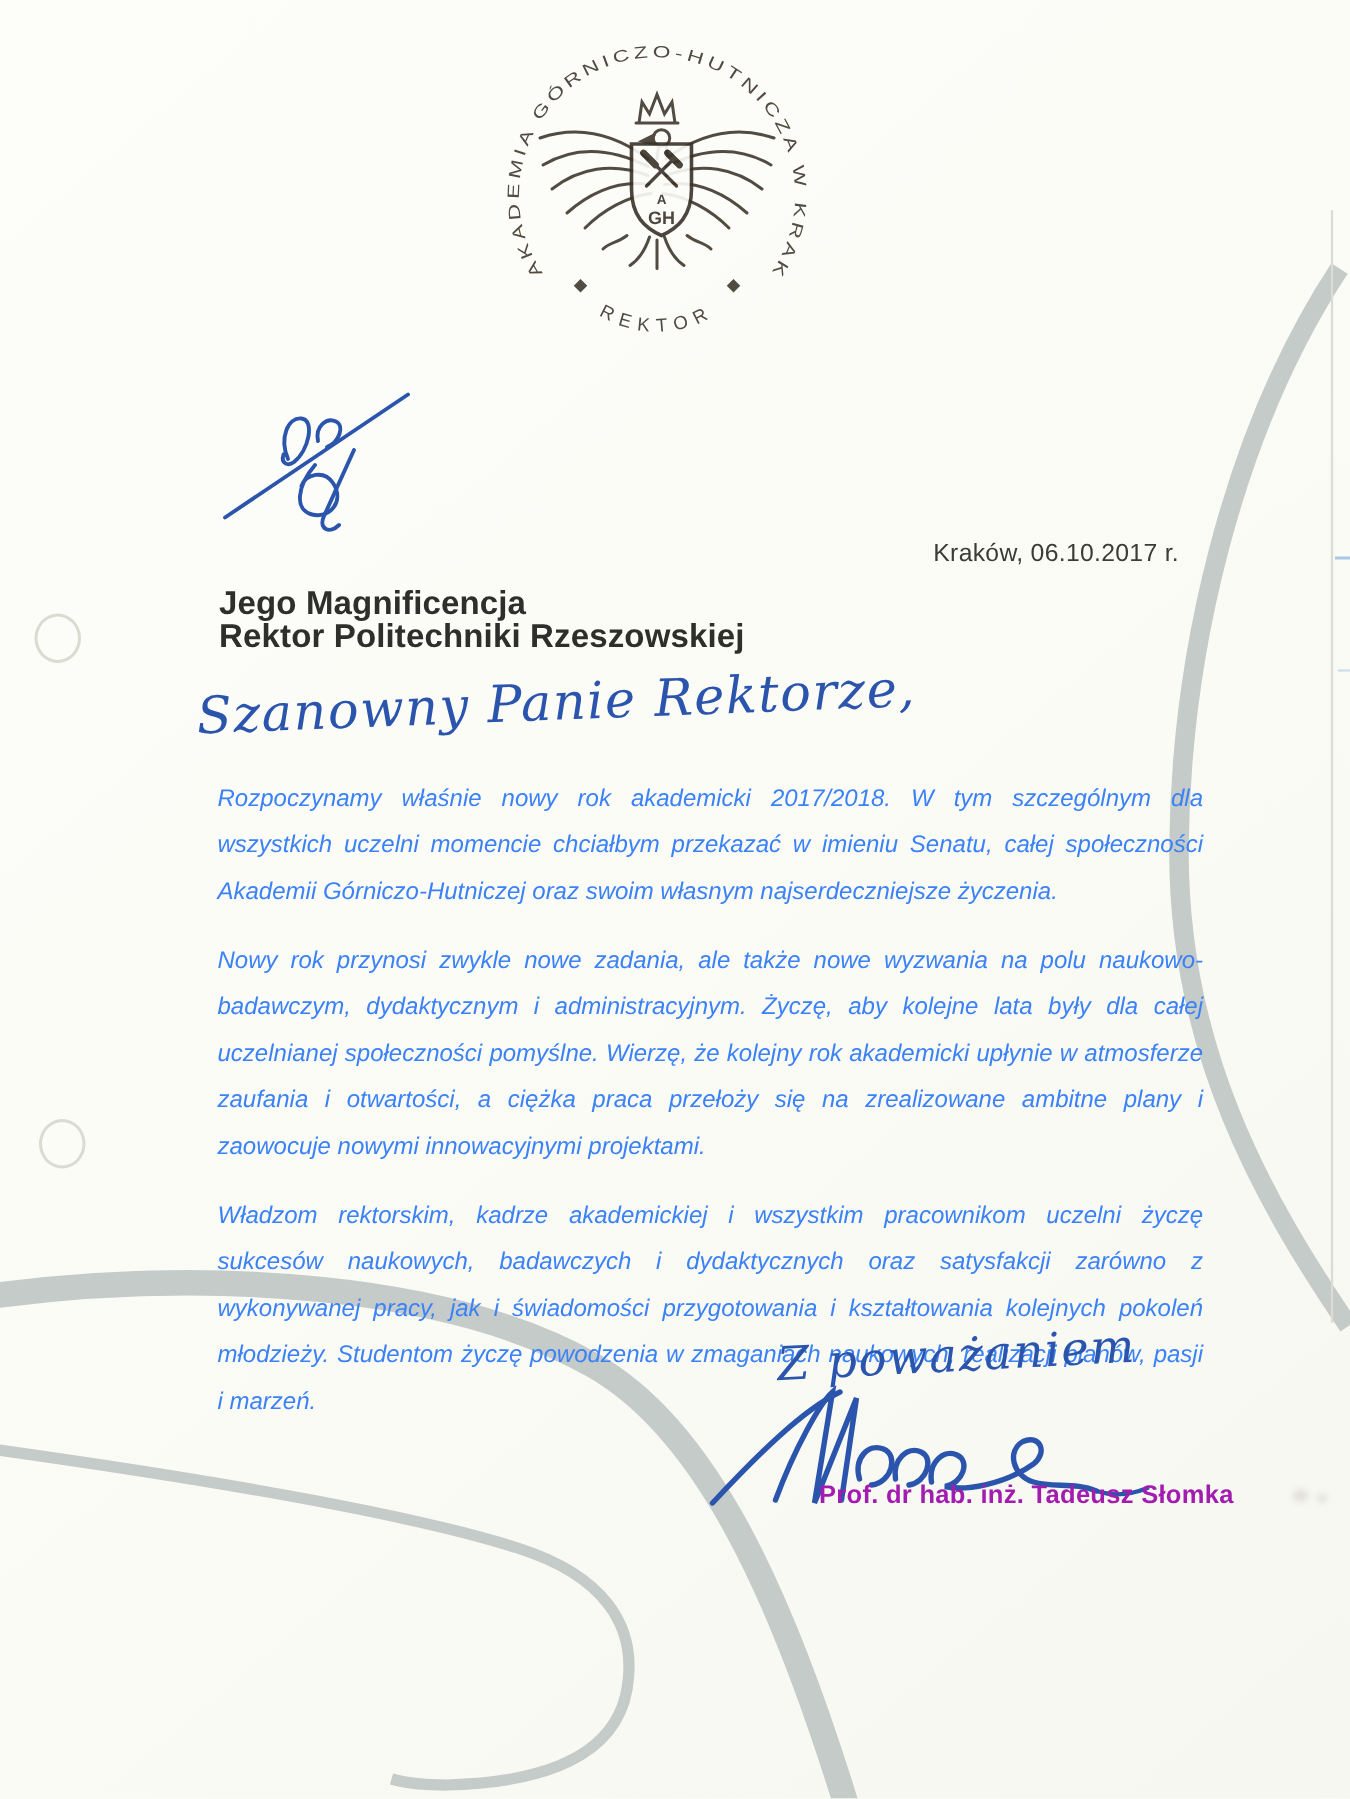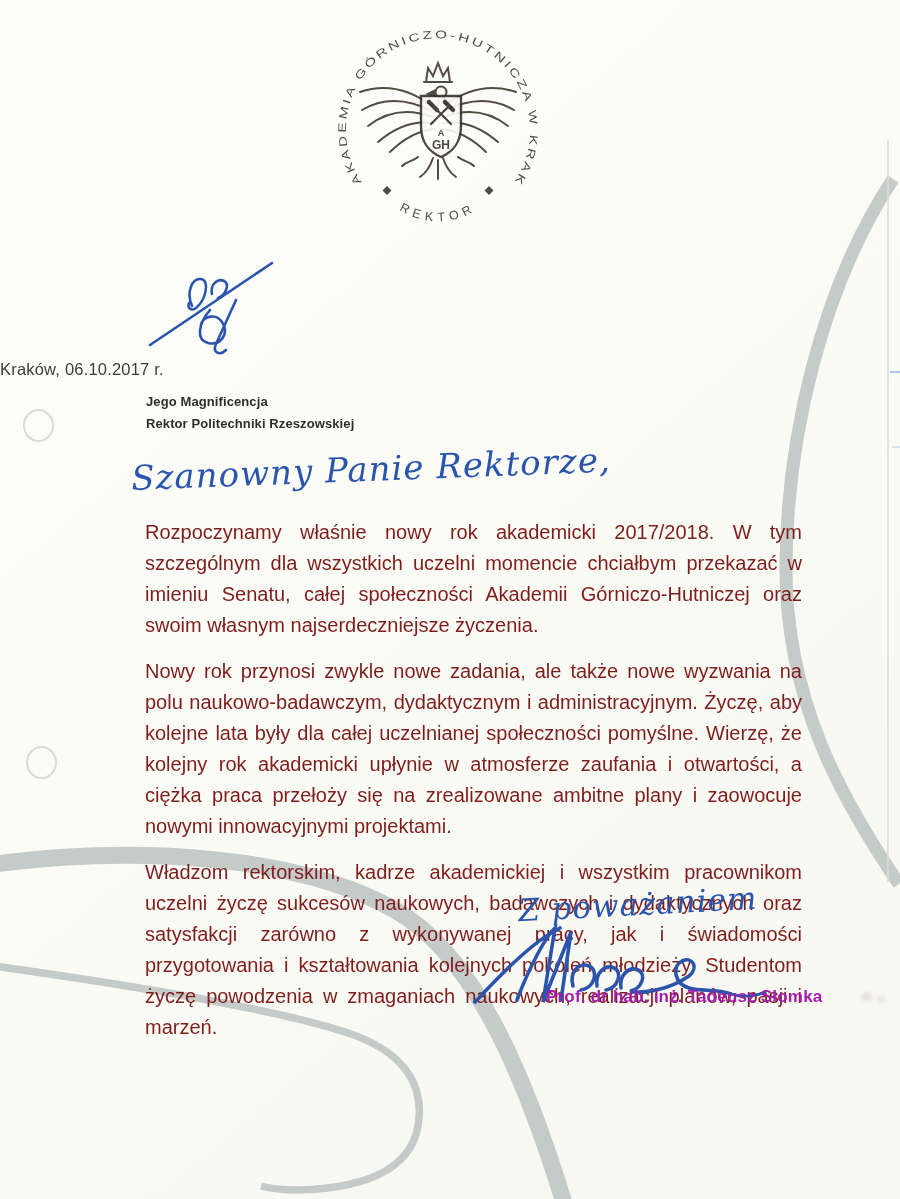--- a/index.html
+++ b/index.html
@@ -3,30 +3,30 @@
 <meta charset="utf-8">
 <style>
   html,body{margin:0;padding:0;}
   body{
     width:900px;height:1199px;position:relative;overflow:hidden;
     background:#fbfbf6;
     font-family:"Liberation Sans", sans-serif;
   }
   .paper{position:absolute;inset:0;background:linear-gradient(140deg,#fdfdfa 0%,#fbfbf6 55%,#f7f7f1 100%);}
   .layer{position:absolute;inset:0;}
-  .datebox{position:absolute;top:360px;left:0;width:786px;text-align:left;
+  .datebox{position:absolute;top:360px;left:0;width:786px;text-align:right;
     font-size:16.5px;color:#3b3b38;letter-spacing:.2px;}
-  .addr{position:absolute;top:391px;left:146px;font-size:13px;font-weight:bold;
+  .addr{position:absolute;top:391px;left:146px;font-size:22px;font-weight:bold;
     line-height:22px;color:#2e2e2b;letter-spacing:.1px;}
   .salutation{position:absolute;top:458px;left:132px;
     font-family:"DejaVu Serif", serif;font-style:italic;
     font-size:34px;color:#2b55ad;letter-spacing:1px;
     transform:rotate(-2.2deg);transform-origin:left bottom;white-space:nowrap;}
   .bodytext{position:absolute;top:517px;left:145px;width:657px;
-    font-size:20px;line-height:31px;text-align:justify;color:#7f1d1d;}
+    font-size:16px;line-height:31px;text-align:justify;color:#3b82f6;font-style:italic;}
   .bodytext p{margin:0 0 15px 0;}
   .closing{position:absolute;top:886px;left:518px;
     font-family:"DejaVu Serif", serif;font-style:italic;
     font-size:31px;color:#2b55ad;letter-spacing:1px;
     transform:rotate(-3deg);white-space:nowrap;}
   .signame{position:absolute;top:987px;left:546px;font-size:17px;font-weight:bold;
     letter-spacing:.2px;color:#a21caf;white-space:nowrap;}
   .hole{position:absolute;width:27px;height:29px;border-radius:50%;
     border:2.5px solid #dbdbd1;background:transparent;}
   .hole1{top:409px;left:23px;}

